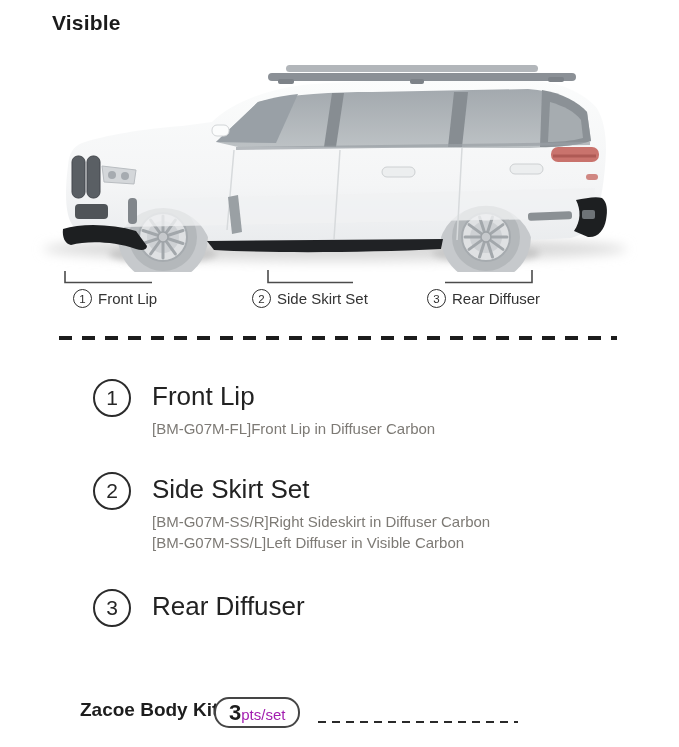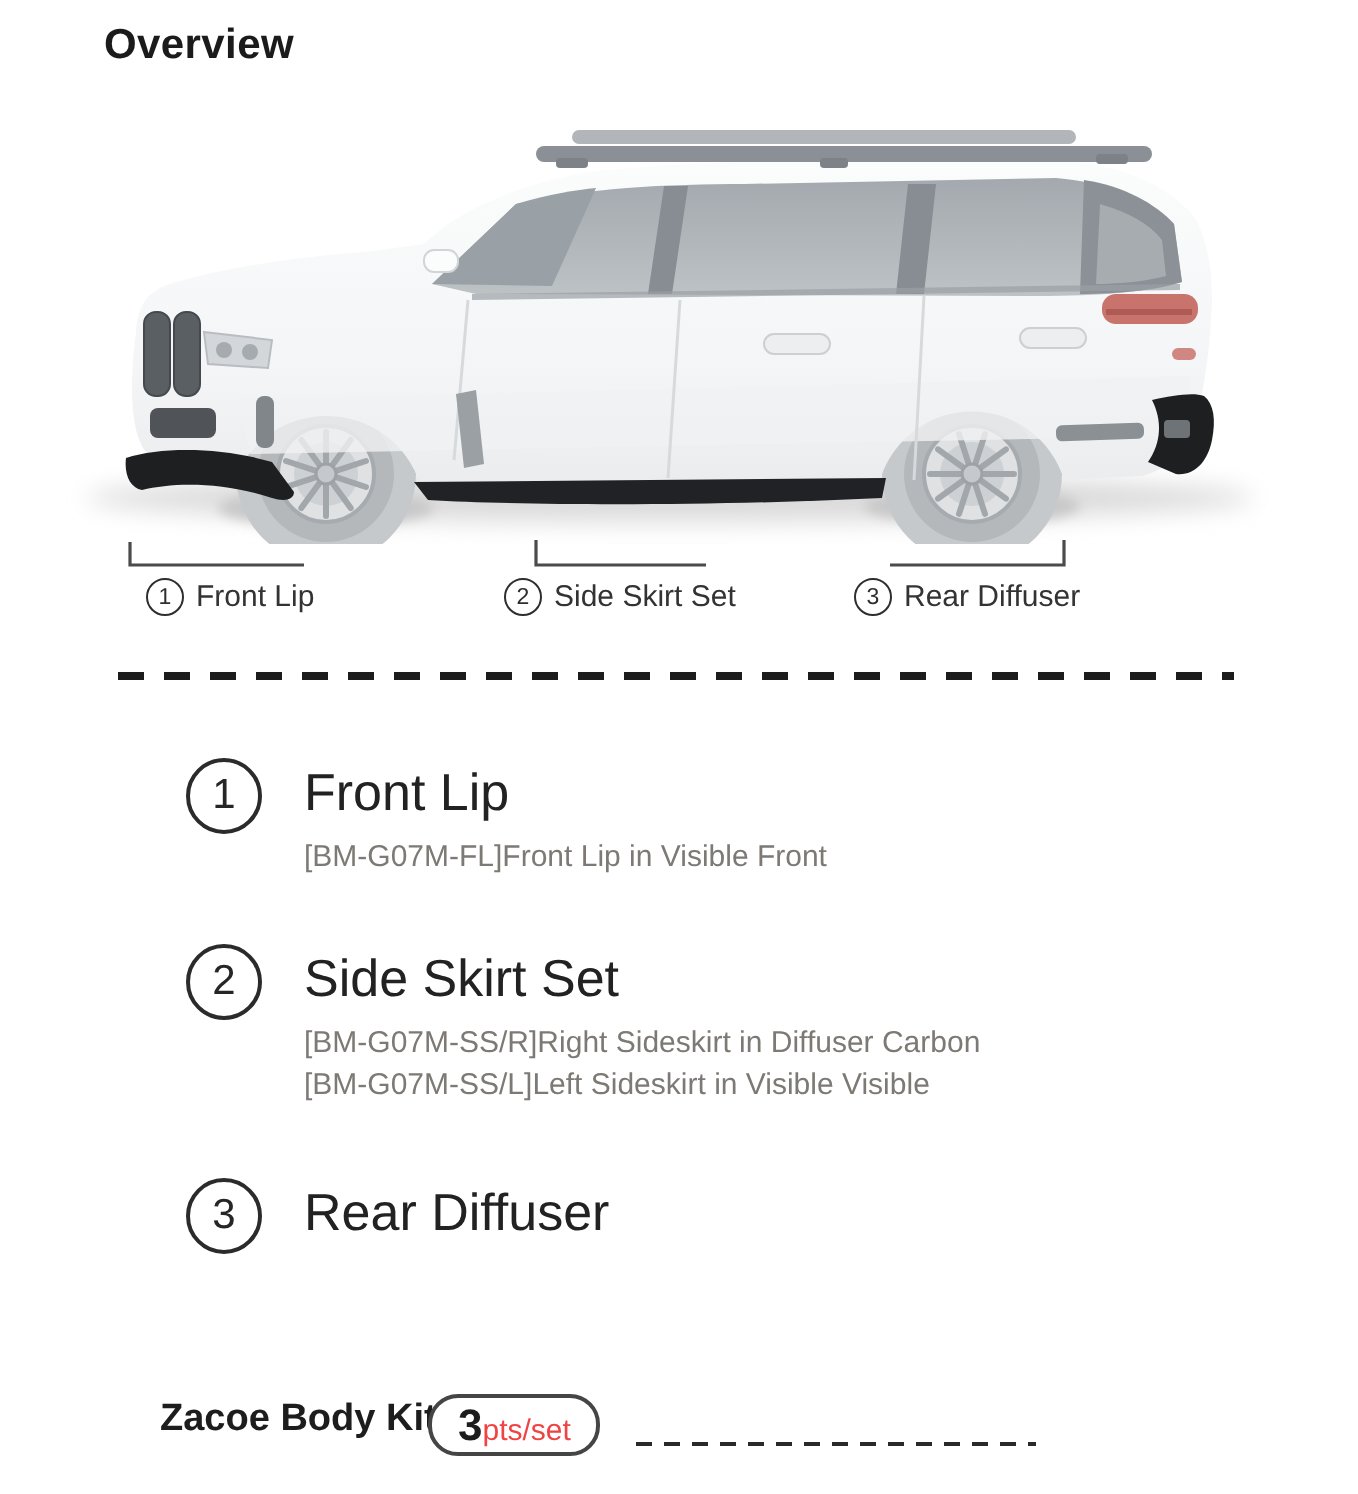--- a/index.html
+++ b/index.html
@@ -18,30 +18,30 @@
   .section{position:absolute;left:93px;display:flex;gap:21px;}
   .s-1{top:379px;} .s-2{top:472px;} .s-3{top:589px;}
   .circle-num-lg{display:flex;align-items:center;justify-content:center;width:34px;height:34px;
       border:2px solid #2b2b2b;border-radius:50%;font-size:21px;color:#262626;flex:0 0 auto;}
   .section h2{margin:0;font-size:26px;line-height:34px;font-weight:500;color:#222;}
   .section .sub{margin:5px 0 0 0;font-size:15px;line-height:21px;color:#7d7a75;}
   .footer-brand{position:absolute;left:80px;top:699px;font-size:19px;font-weight:700;color:#1d1d1d;}
   .pts-badge{position:absolute;left:214px;top:697px;height:27px;padding:0 13px;border:2px solid #454545;
       border-radius:15px;display:flex;align-items:baseline;background:#fff;}
   .pts-badge .val{font-size:22px;font-weight:600;color:#1d1d1d;line-height:27px;}
-  .pts-badge .unit{font-size:15px;color:#ef4444;}
+  .pts-badge .unit{font-size:15px;color:#a21caf;}
   .footer-dash{position:absolute;left:318px;top:721px;width:200px;height:2px;
       background:repeating-linear-gradient(90deg,#2a2a2a 0 8px,transparent 8px 14px);}
 </style>
 </head>
 <body>
 
 <div class="page">
 
-  <div class="page-title">Overview</div>
+  <div class="page-title">Visible</div>
 
   <div class="car-wrap">
     <svg width="625" height="220" viewBox="0 0 625 220">
       <defs>
         <filter id="b6" x="-30%" y="-80%" width="160%" height="300%">
             <feGaussianBlur stdDeviation="6"></feGaussianBlur>
           </filter>
         <filter id="b3" x="-30%" y="-80%" width="160%" height="300%">
             <feGaussianBlur stdDeviation="3"></feGaussianBlur>
           </filter>
@@ -172,30 +172,30 @@
       <span>Rear Diffuser</span>
     </div>
   </div>
 
   <div class="divider-dashed"></div>
 
   <section class="section s-1">
     <div class="circle-num-lg">1</div>
     <div>
       <h2>Front Lip</h2>
-      <p class="sub">[BM-G07M-FL]Front Lip in Visible Front</p>
+      <p class="sub">[BM-G07M-FL]Front Lip in Diffuser Carbon</p>
     </div>
   </section>
 
   <section class="section s-2">
     <div class="circle-num-lg">2</div>
     <div>
       <h2>Side Skirt Set</h2>
       <p class="sub">[BM-G07M-SS/R]Right Sideskirt in Diffuser Carbon</p>
-      <p class="sub" style="margin-top:0;">[BM-G07M-SS/L]Left Sideskirt in Visible Visible</p>
+      <p class="sub" style="margin-top:0;">[BM-G07M-SS/L]Left Diffuser in Visible Carbon</p>
     </div>
   </section>
 
   <section class="section s-3">
     <div class="circle-num-lg">3</div>
     <div>
       <h2>Rear Diffuser</h2>
     </div>
   </section>
 

